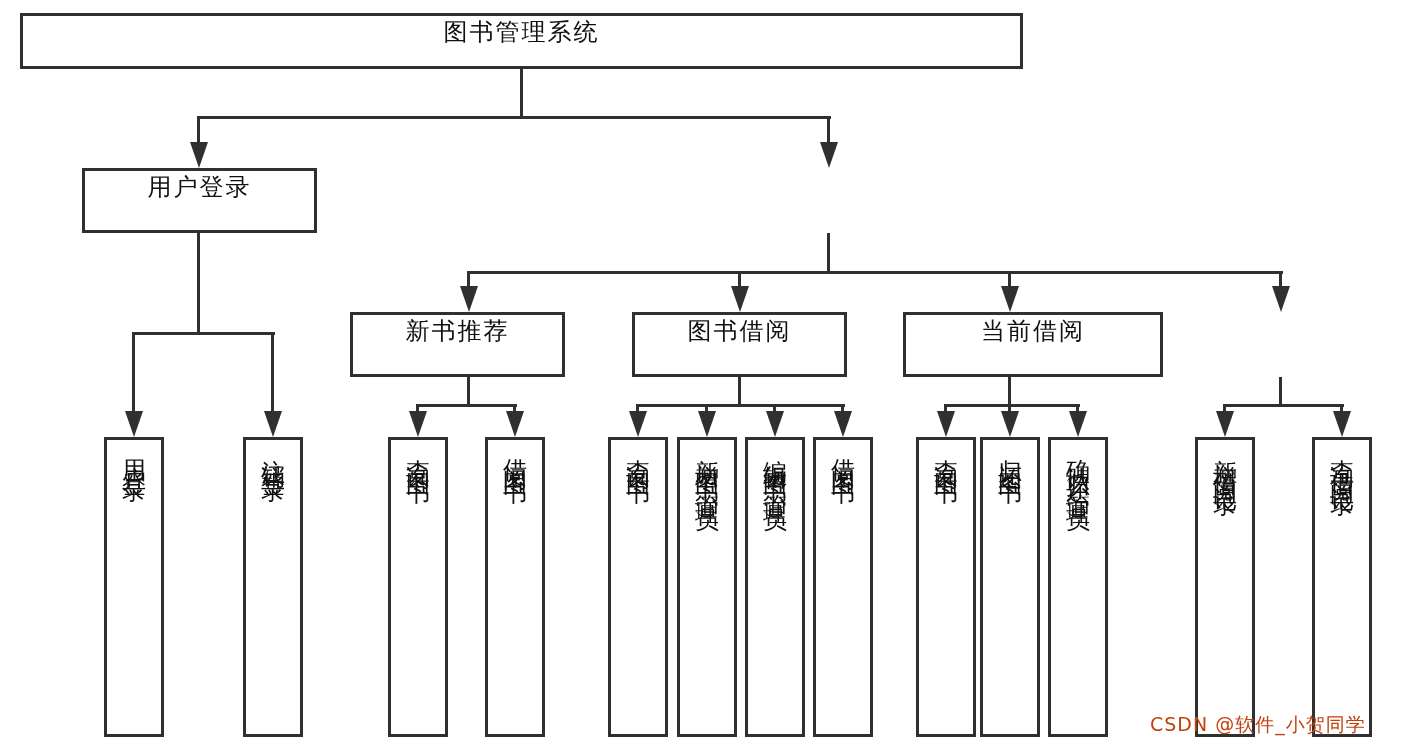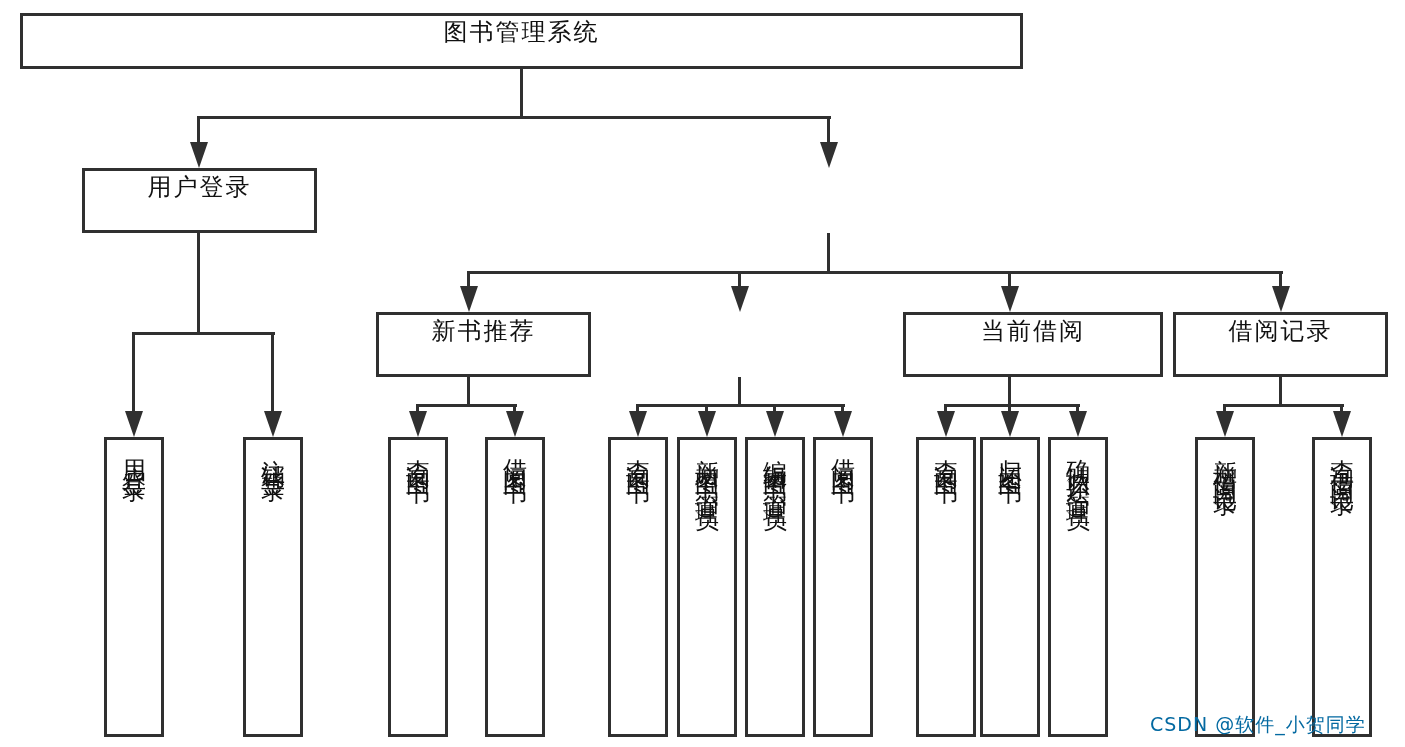--- a/index.html
+++ b/index.html
@@ -50,21 +50,21 @@
     border-left:9px solid transparent;
     border-right:9px solid transparent;
     border-top:26px solid var(--line);
   }
 
   .watermark{
     position:absolute;
     left:1150px;top:712px;
     font-size:19px;
     letter-spacing:1px;
-    color:#0369a1;
+    color:#c2410c;
     z-index:10;
     white-space:nowrap;
   }
 </style>
 </head>
 <body>
 
 <div class="stage">
 
   <div class="node" style="left:20px;top:13px;width:1003px;height:56px">
@@ -93,28 +93,28 @@
   <div class="hline" style="left:467px;top:271px;width:816px"></div>
   <div class="vline" style="left:467px;top:271px;height:17px"></div>
   <div class="arrow" style="left:460px;top:286px"></div>
   <div class="vline" style="left:738px;top:271px;height:17px"></div>
   <div class="arrow" style="left:731px;top:286px"></div>
   <div class="vline" style="left:1008px;top:271px;height:17px"></div>
   <div class="arrow" style="left:1001px;top:286px"></div>
   <div class="vline" style="left:1279px;top:271px;height:17px"></div>
   <div class="arrow" style="left:1272px;top:286px"></div>
 
-  <div class="node" style="left:376px;top:312px;width:215px;height:65px">
+  <div class="node" style="left:350px;top:312px;width:215px;height:65px">
     <span class="lbl">新书推荐</span>
+  </div>
+  <div class="node" style="left:632px;top:312px;width:215px;height:65px">
+    <span class="lbl">图书借阅</span>
   </div>
   <div class="node" style="left:903px;top:312px;width:260px;height:65px">
     <span class="lbl">当前借阅</span>
-  </div>
-  <div class="node" style="left:1173px;top:312px;width:215px;height:65px">
-    <span class="lbl">借阅记录</span>
   </div>
 
   <div class="vline" style="left:467px;top:377px;height:29px"></div>
   <div class="hline" style="left:416px;top:404px;width:101px"></div>
   <div class="vline" style="left:416px;top:404px;height:9px"></div>
   <div class="arrow" style="left:409px;top:411px"></div>
   <div class="vline" style="left:513px;top:404px;height:9px"></div>
   <div class="arrow" style="left:506px;top:411px"></div>
 
   <div class="vline" style="left:738px;top:377px;height:29px"></div>

